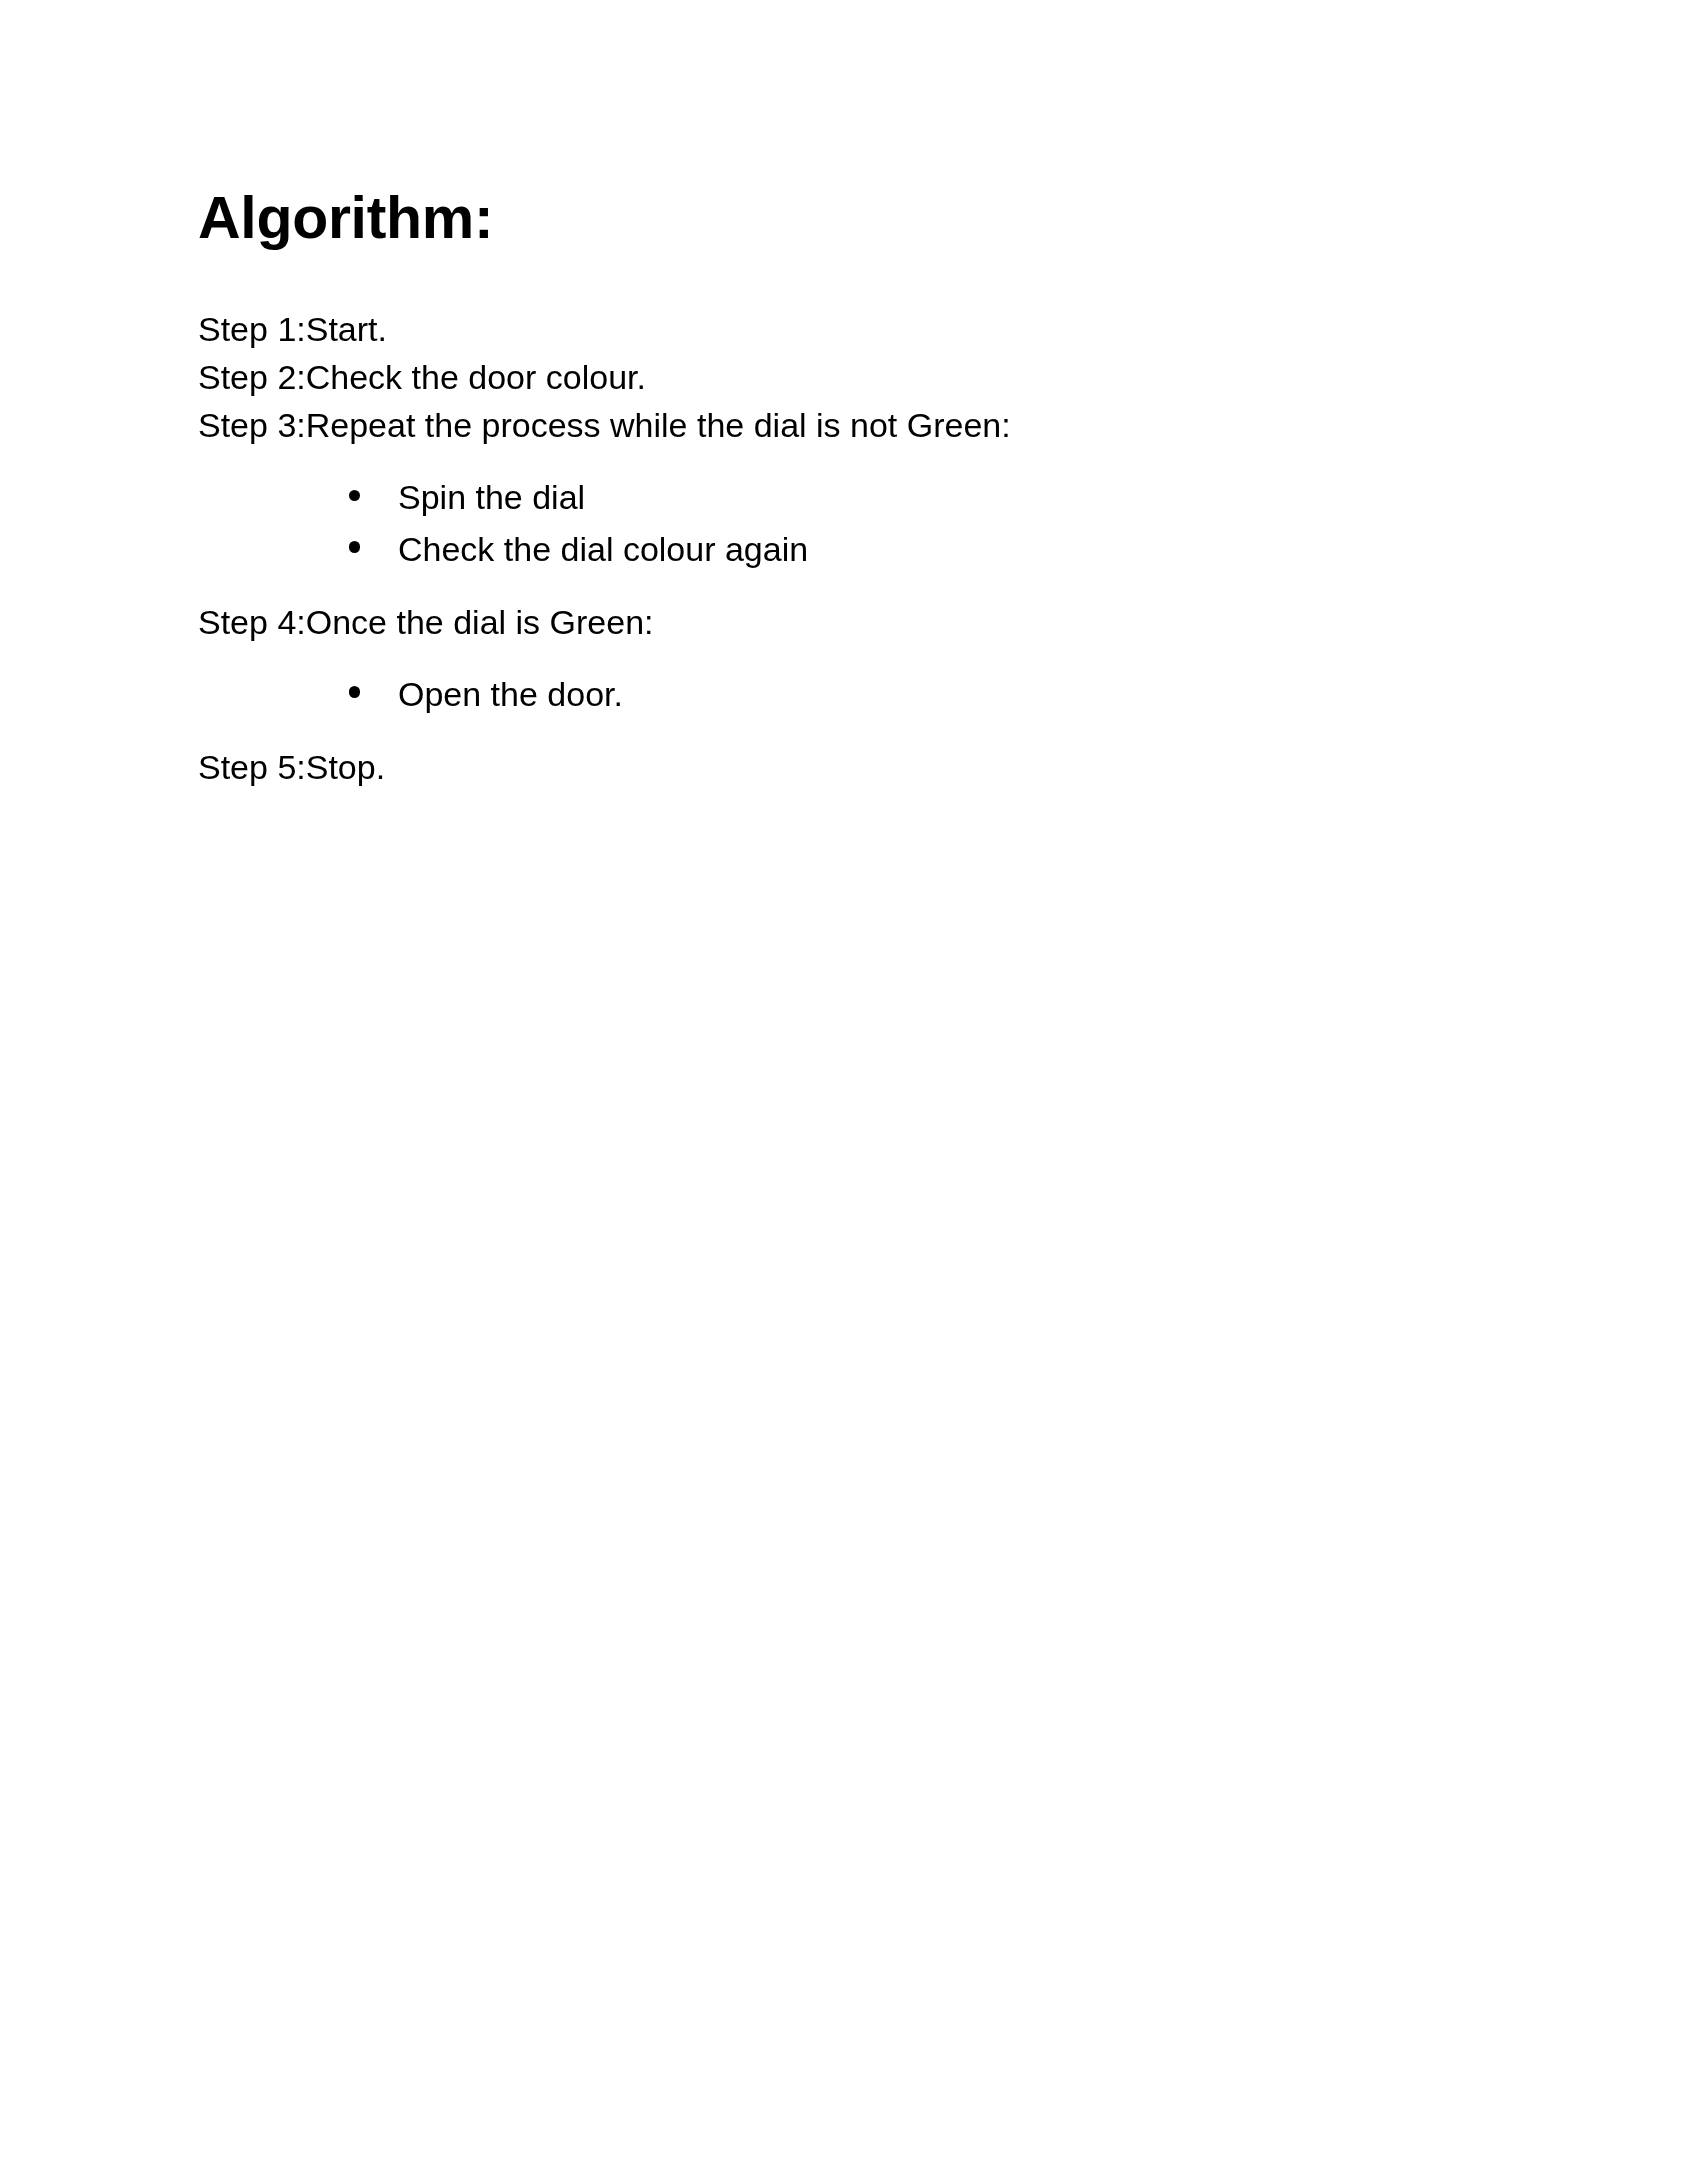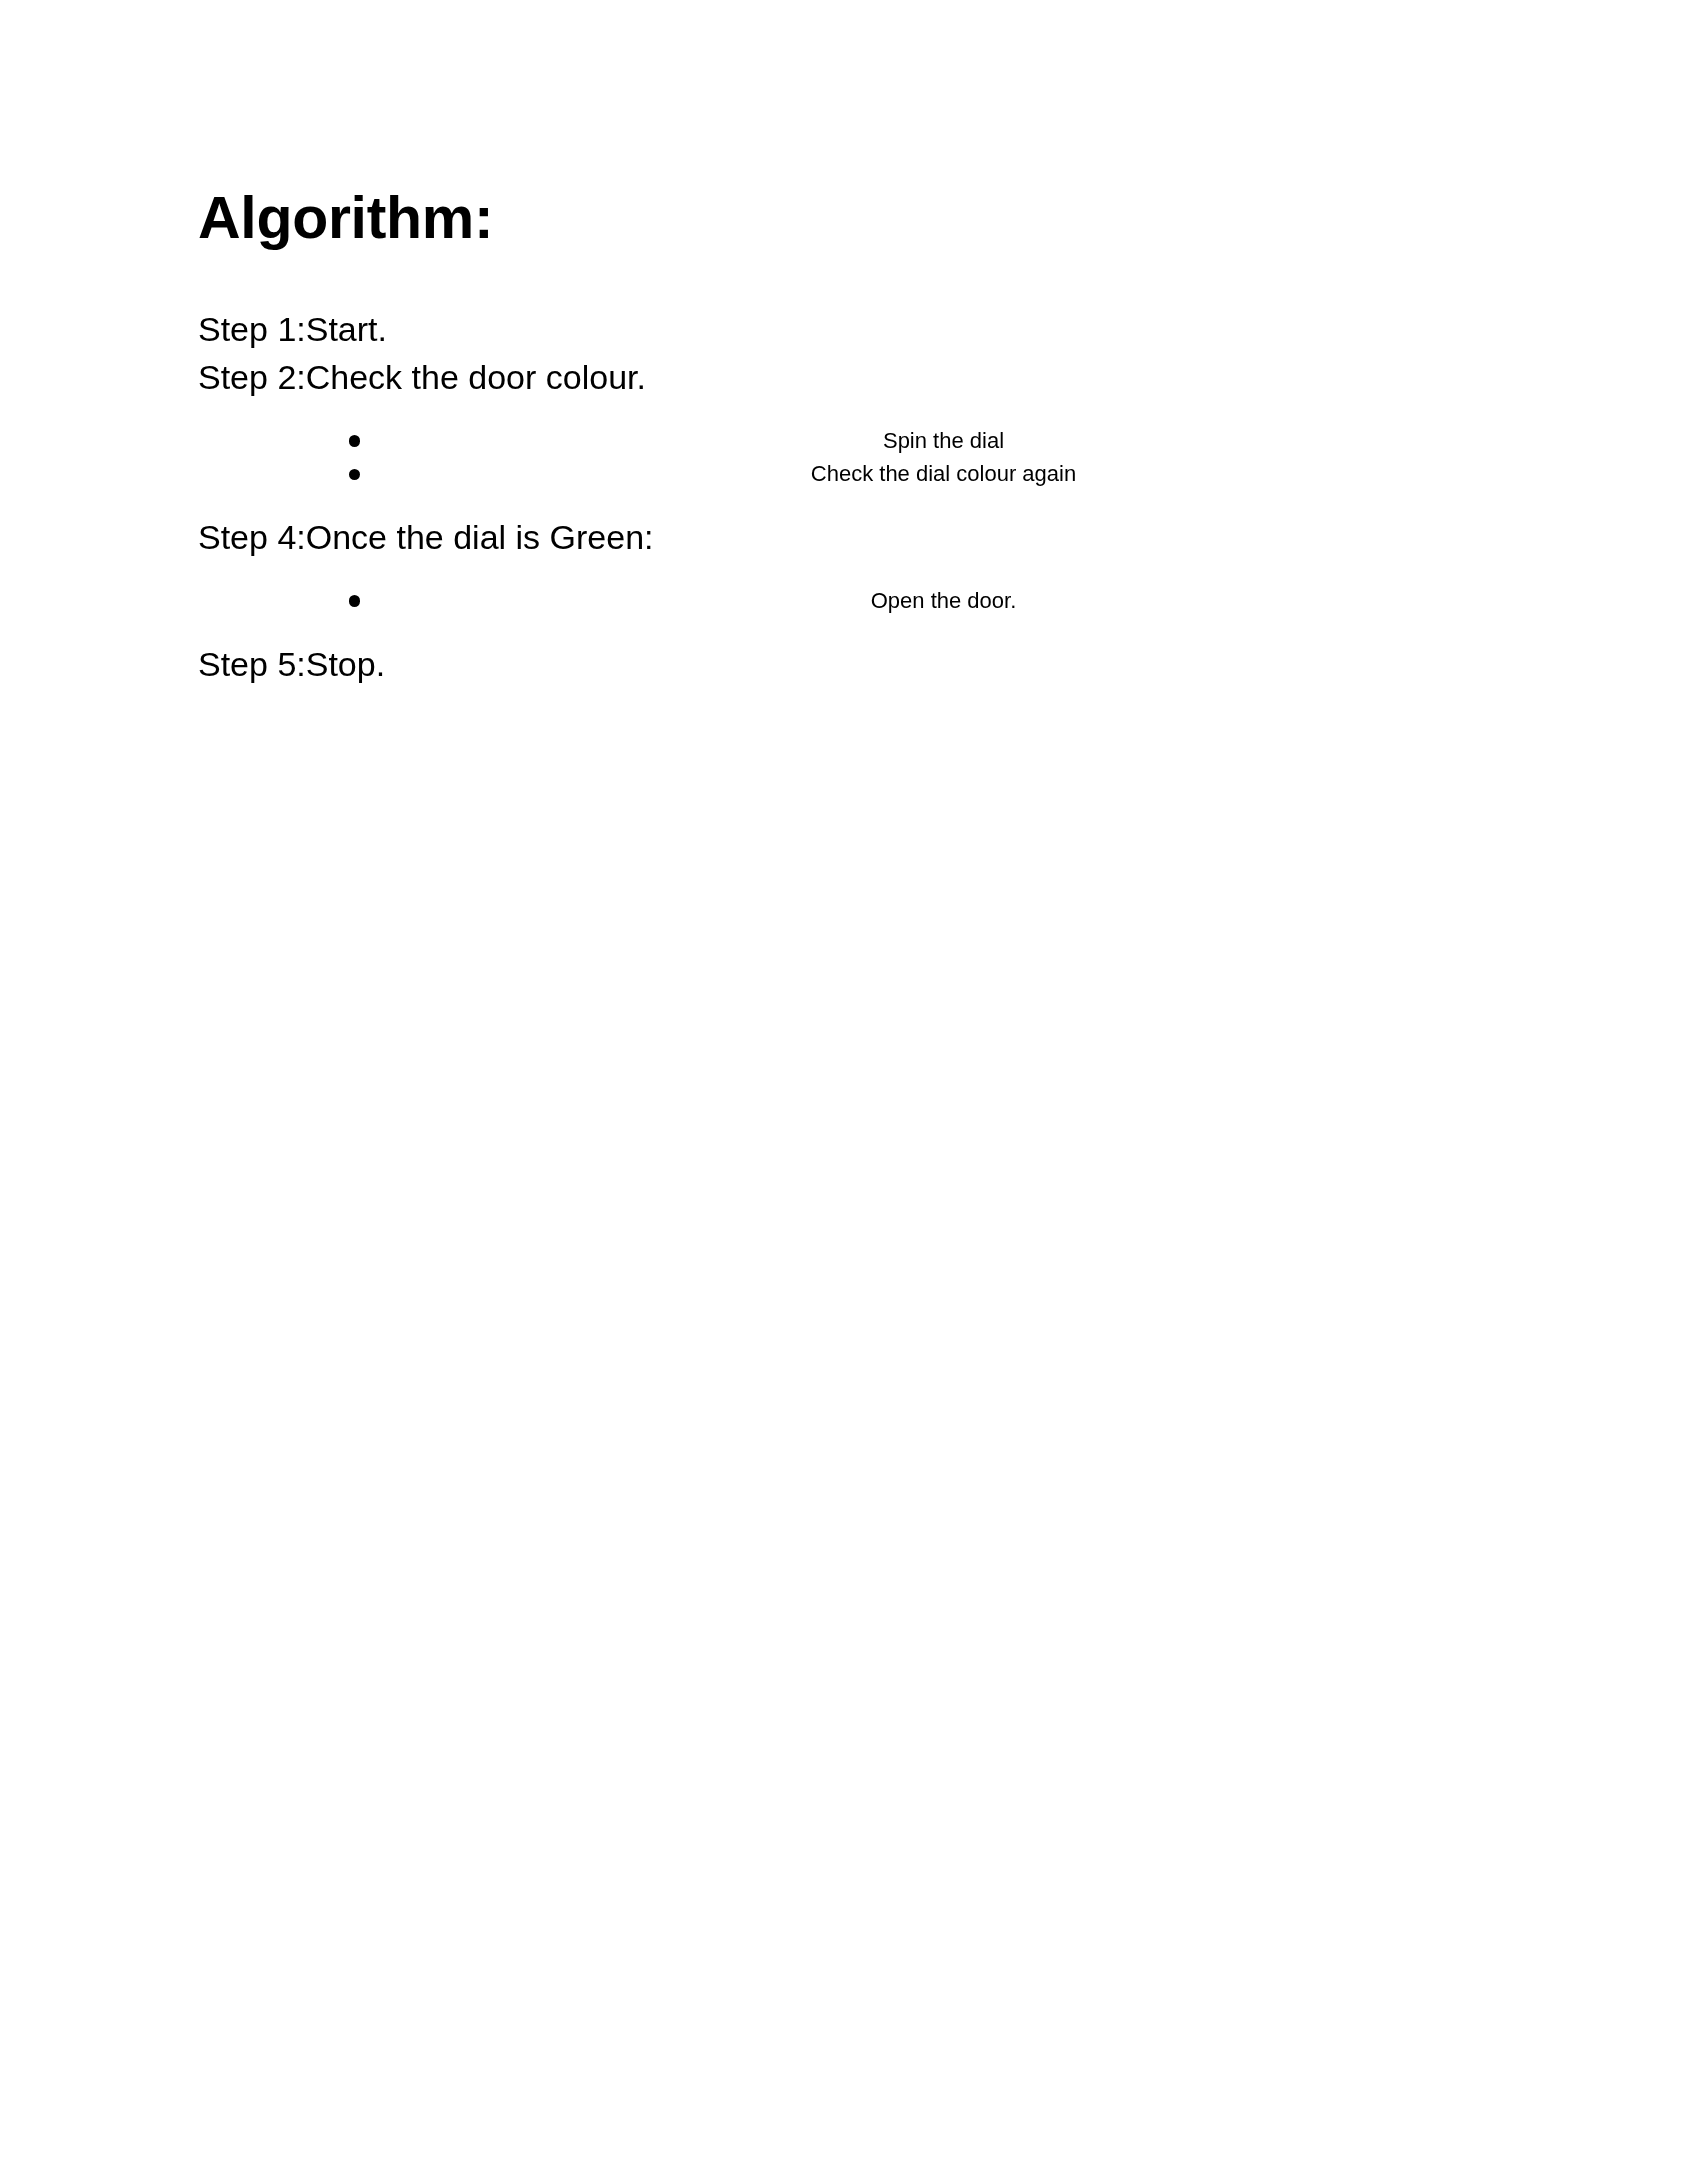--- a/index.html
+++ b/index.html
@@ -39,25 +39,24 @@
     margin: 0 0 16px 0;
   }
   .gap-before {
   }
   .bullet-list {
     list-style: none;
     margin: 22.5px 0 22.5px 0;
     padding: 0 0 0 151px;
   }
   .bullet-list li {
-    font-size: 22px;
+    font-size: 34px;
     line-height: 1.52;
     position: relative;
     padding-left: 49px;
-    text-align: center;
   }
   .bullet-list li .dot {
     position: absolute;
     left: 0;
     top: 0.52em;
     width: 11.2px;
     height: 11.2px;
     background: #000;
     border-radius: 50%;
     display: block;
@@ -66,20 +65,21 @@
 </head>
 <body>
 
 <div class="page">
 
   <h1 class="doc-title">Algorithm:</h1>
 
   <div class="step-block">
     <p class="step-line">Step 1:Start.</p>
     <p class="step-line">Step 2:Check the door colour.</p>
+    <p class="step-line">Step 3:Repeat the process while the dial is not Green:</p>
   </div>
 
   <ul class="bullet-list">
     <li>
       <span class="dot"></span>
       <span>Spin the dial</span>
     </li>
     <li>
       <span class="dot"></span>
       <span>Check the dial colour again</span>

